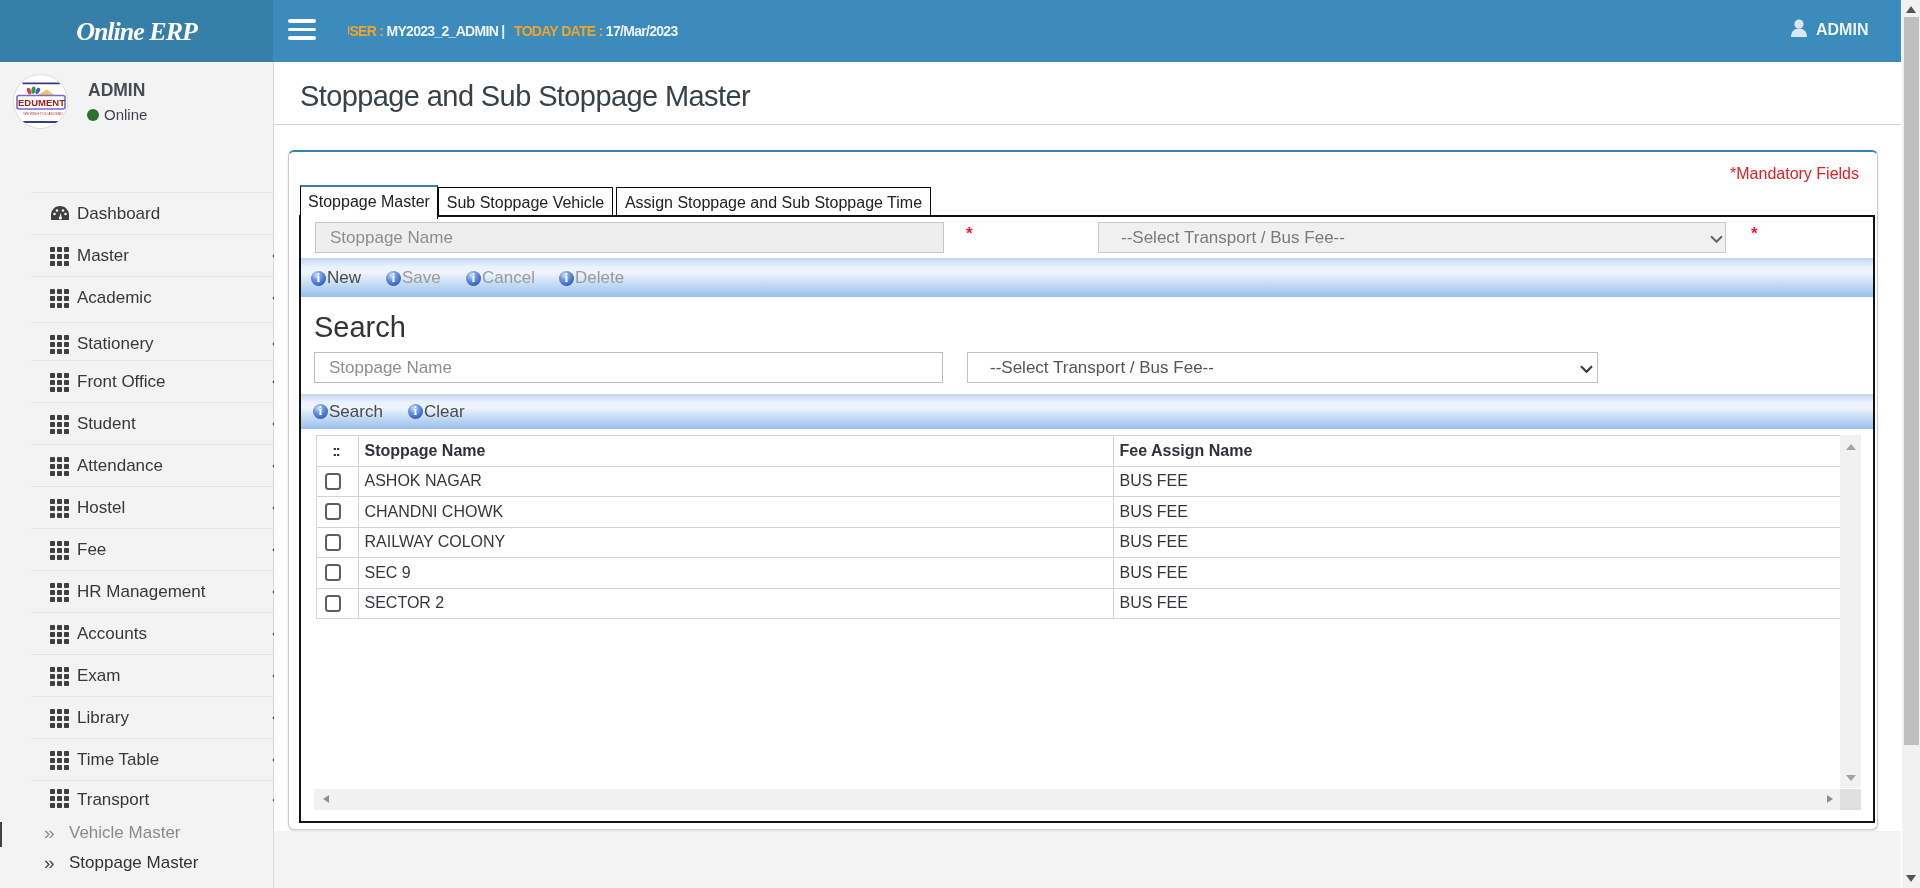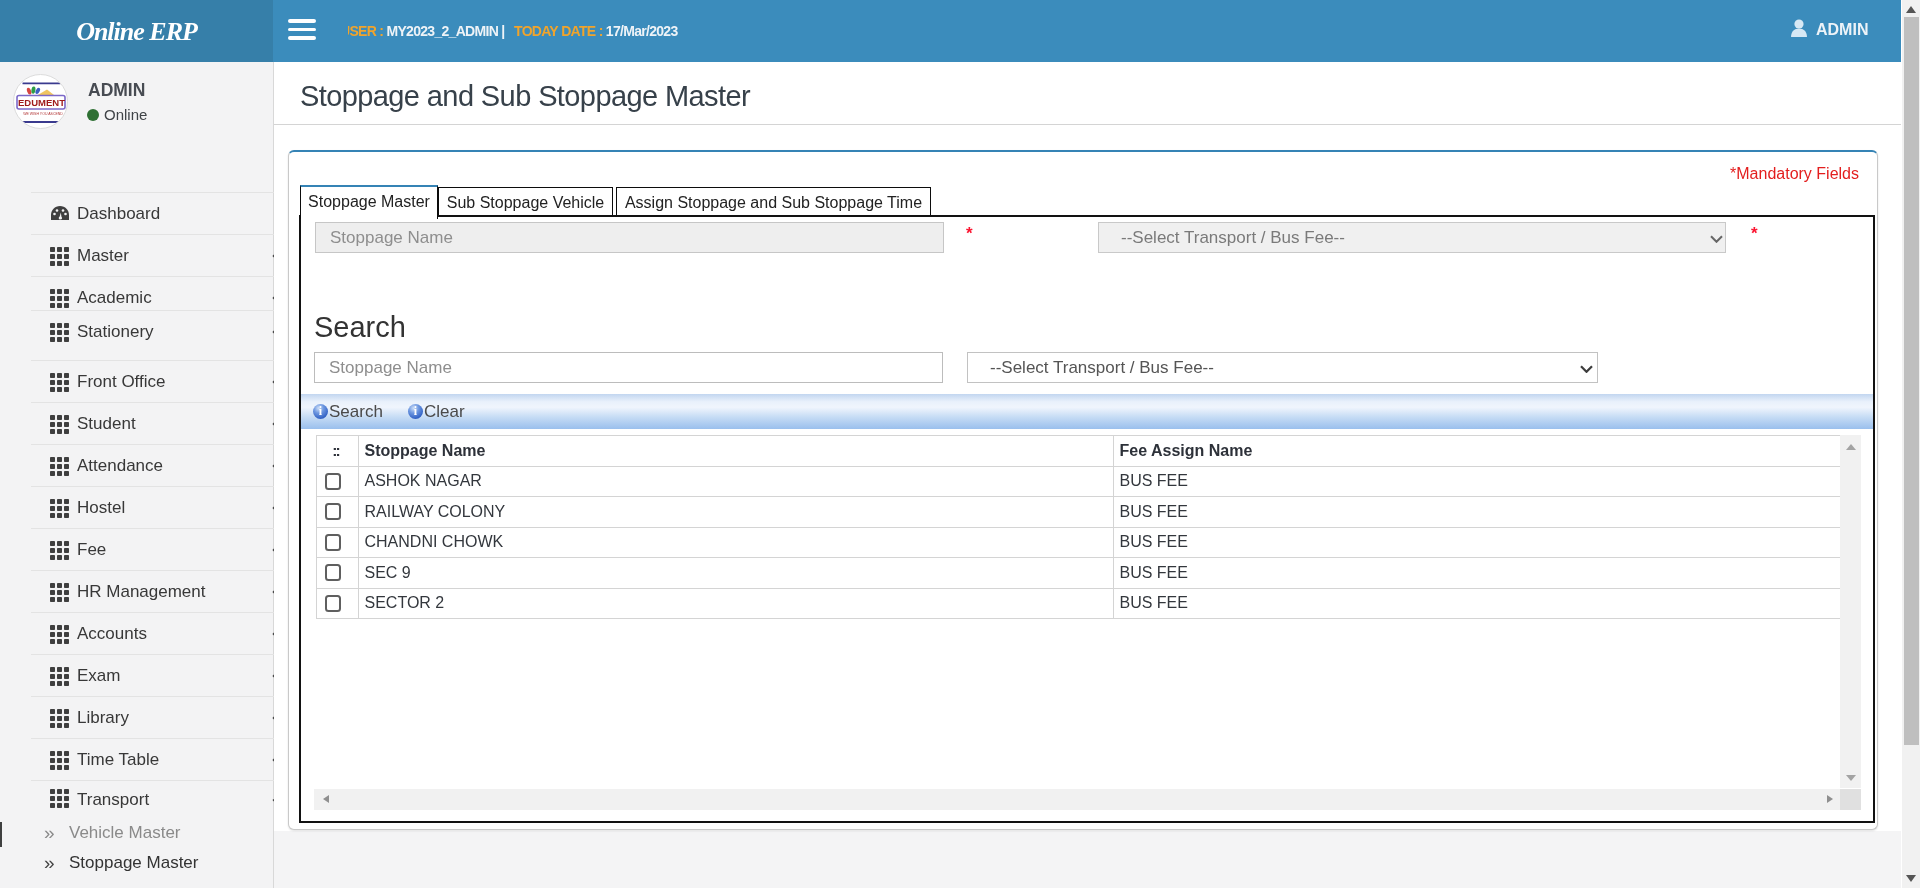--- a/index.html
+++ b/index.html
@@ -158,21 +158,21 @@
               <rect x="0" y="14" width="5" height="5" rx="0.8"></rect>
               <rect x="7" y="14" width="5" height="5" rx="0.8"></rect>
               <rect x="14" y="14" width="5" height="5" rx="0.8"></rect>
             </g>
           </svg></span>
         <span class="txt" style="line-height:42px">Academic</span>
         <span class="chev" style="top:14px"><svg width="9" height="14" viewBox="0 0 9 14">
             <path d="M7.5 1 L1.5 7 L7.5 13" fill="none" stroke="#444" stroke-width="1.6"></path>
           </svg></span>
       </div>
-      <div class="abs mi" style="top:248px;height:42px;text-decoration:underline;">
+      <div class="abs mi" style="top:260px;height:42px;text-decoration:underline;">
         <span class="ico" style="top:12px"><svg width="19" height="19" viewBox="0 0 19 19">
             <g fill="#3f3f3f">
               <rect x="0" y="0" width="5" height="5" rx="0.8"></rect>
               <rect x="7" y="0" width="5" height="5" rx="0.8"></rect>
               <rect x="14" y="0" width="5" height="5" rx="0.8"></rect>
               <rect x="0" y="7" width="5" height="5" rx="0.8"></rect>
               <rect x="7" y="7" width="5" height="5" rx="0.8"></rect>
               <rect x="14" y="7" width="5" height="5" rx="0.8"></rect>
               <rect x="0" y="14" width="5" height="5" rx="0.8"></rect>
               <rect x="7" y="14" width="5" height="5" rx="0.8"></rect>
@@ -418,20 +418,26 @@
 
       <div class="abs inp" style="left:14px; top:4.5px; width:629px; height:31.5px; line-height:30px; padding-left:14px;">Stoppage Name</div>
       <div class="abs ast" style="left:665px; top:7px;">*</div>
       <div class="abs sel" style="left:797px; top:4.5px; width:628px; height:31.5px; line-height:30px; padding-left:22px;">--Select Transport / Bus Fee--
         <svg style="position:absolute; right:2px; top:12.5px;" width="13" height="8" viewBox="0 0 13 8">
             <path d="M1 1.2 L6.5 6.8 L12 1.2" fill="none" stroke="#666" stroke-width="2"></path>
           </svg>
       </div>
       <div class="abs ast" style="left:1450px; top:7px;">*</div>
 
+      <div class="abs tbar" style="top:41px;">
+        <span class="tlink dk" style="left:10px;"><span class="ic-i"></span>New</span>
+        <span class="tlink lt" style="left:85px;"><span class="ic-i"></span>Save</span>
+        <span class="tlink lt" style="left:165px;"><span class="ic-i"></span>Cancel</span>
+        <span class="tlink lt" style="left:258px;"><span class="ic-i"></span>Delete</span>
+      </div>
 
       <div class="abs" style="left:13px; top:94px; font-size:29px; color:#333;">Search</div>
 
       <div class="abs" style="left:13px; top:134.5px; width:629px; height:31px; line-height:29px; padding-left:14px; border:1px solid #bcbcbc; background:#fff; color:#8e8e8e; font-size:17px;">Stoppage Name</div>
       <div class="abs" style="left:666px; top:134.5px; width:631px; height:31px; line-height:29px; padding-left:22px; border:1px solid #c2c2c2; background:#fff; color:#555; font-size:17px;">--Select Transport / Bus Fee--
         <svg style="position:absolute; right:4px; top:12.5px;" width="13" height="8" viewBox="0 0 13 8">
             <path d="M1 1.2 L6.5 6.8 L12 1.2" fill="none" stroke="#3d3d3d" stroke-width="2.2"></path>
           </svg>
       </div>
 
@@ -447,26 +453,26 @@
           <th style="width:755px;">Stoppage Name</th>
           <th style="width:727px;">Fee Assign Name</th>
         </tr>
         <tr>
               <td class="cb"></td>
               <td>ASHOK NAGAR</td>
               <td>BUS FEE</td>
             </tr>
         <tr>
               <td class="cb"></td>
-              <td>RAILWAY COLONY</td>
+              <td>CHANDNI CHOWK</td>
               <td>BUS FEE</td>
             </tr>
         <tr>
               <td class="cb"></td>
-              <td>CHANDNI CHOWK</td>
+              <td>RAILWAY COLONY</td>
               <td>BUS FEE</td>
             </tr>
         <tr>
               <td class="cb"></td>
               <td>SEC 9</td>
               <td>BUS FEE</td>
             </tr>
         <tr>
               <td class="cb"></td>
               <td>SECTOR 2</td>

